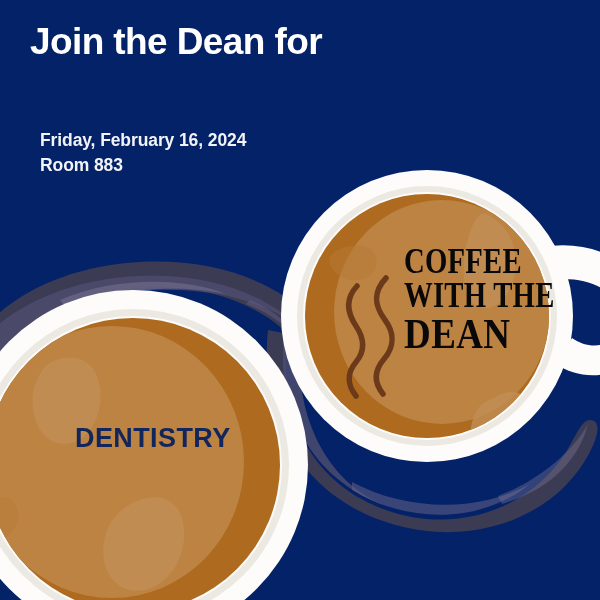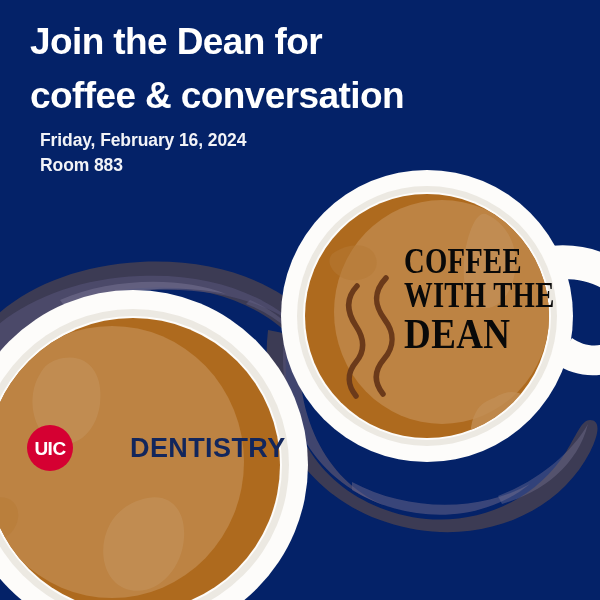--- a/index.html
+++ b/index.html
@@ -268,32 +268,28 @@
                    C -28 532, -26 508, -10 500 Z" fill="#b67a36" opacity="0.45"></path>
         </g>
       </g>
     </g>
   </svg>
 
   <div id="textlayer">
 
     <div class="headline">
       <span class="l1">Join the Dean for</span>
-      <span class="l2">coffee &amp; conversation</span>
     </div>
 
     <div class="details">
       <span>Friday, February 16, 2024</span>
       <span>Room 883</span>
     </div>
 
     <div id="uic-lockup">
-      <div id="uic-badge">
-        <span>UIC</span>
-      </div>
       <div id="uic-word">DENTISTRY</div>
     </div>
 
     <div id="cwd-lockup">
       <span class="cw-line">COFFEE</span>
       <span class="cw-line">WITH THE</span>
       <span class="cw-dean">DEAN</span>
     </div>
 
   </div>

